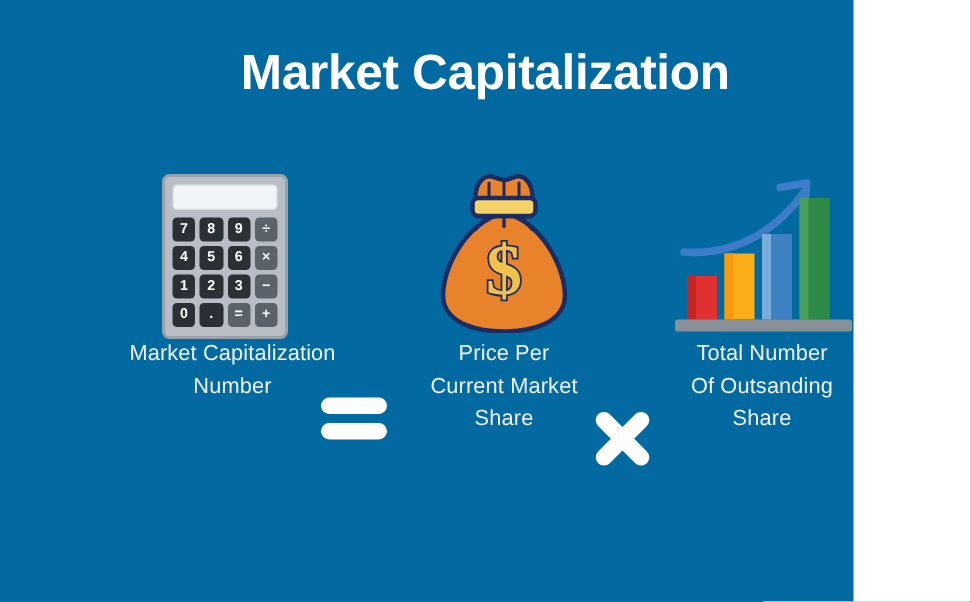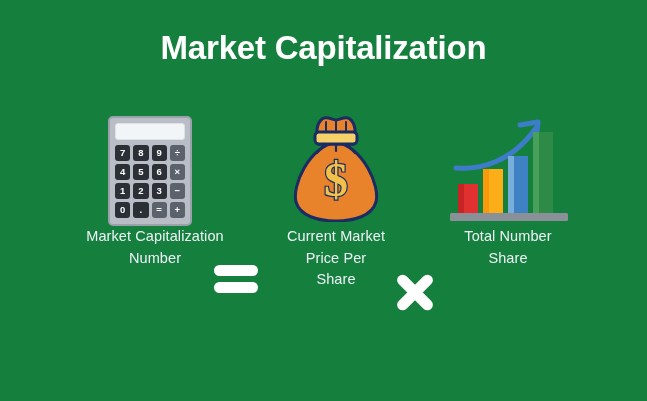--- a/index.html
+++ b/index.html
@@ -2,23 +2,23 @@
 <html><head>
 <meta charset="utf-8">
 <style>
   html, body {
     margin: 0;
     padding: 0;
     background: #ffffff;
   }
   #canvas {
     position: relative;
-    width: 647px;
+    width: 569px;
     height: 401px;
-    background: #15803d;
+    background: #0369a1;
     overflow: hidden;
     font-family: "Liberation Sans", sans-serif;
   }
 
   
   #title {
     position: absolute;
     left: 0;
     top: 26px;
     width: 647px;
@@ -211,22 +211,22 @@
           <path d="M38 30 C 36 34, 34 36, 31 39" stroke="#1B2B63" stroke-width="2.2" fill="none" stroke-linecap="round"></path>
           <path d="M62 30 C 64 34, 66 36, 69 39" stroke="#1B2B63" stroke-width="2.2" fill="none" stroke-linecap="round"></path>
           <path d="M50 30 L 50 37" stroke="#1B2B63" stroke-width="2.2" fill="none" stroke-linecap="round"></path>
 
           <path d="M40 18 L 40 8 M50 18 L 50 6 M60 18 L 60 8" stroke="#1B2B63" stroke-width="2" fill="none" stroke-linecap="round"></path>
 
           <text x="50" y="82" text-anchor="middle" font-family="Liberation Serif, serif" font-size="48" font-weight="bold" fill="#F2C14A" stroke="#1B2B63" stroke-width="2.4" paint-order="stroke">$</text>
         </svg>
       </div>
       <div class="caption">
+        <div>Price Per</div>
         <div>Current Market</div>
-        <div>Price Per</div>
         <div>Share</div>
       </div>
     </div>
 
     <div class="operator" id="op-times">
       <div class="x-bar a"></div>
       <div class="x-bar b"></div>
     </div>
 
     <div class="term" id="term-barchart">
@@ -246,18 +246,19 @@
           <rect x="58" y="44" width="6" height="57" fill="#79AEDB"></rect>
 
           <rect x="83" y="20" width="20" height="81" fill="#2E8B47"></rect>
           <rect x="83" y="20" width="6" height="81" fill="#49A05B"></rect>
 
           <rect x="0" y="101" width="118" height="8" rx="1.5" fill="#8A9097"></rect>
         </svg>
       </div>
       <div class="caption">
         <div>Total Number</div>
+        <div>Of Outsanding</div>
         <div>Share</div>
       </div>
     </div>
 
   </div>
 </div>
 
 </body></html>

